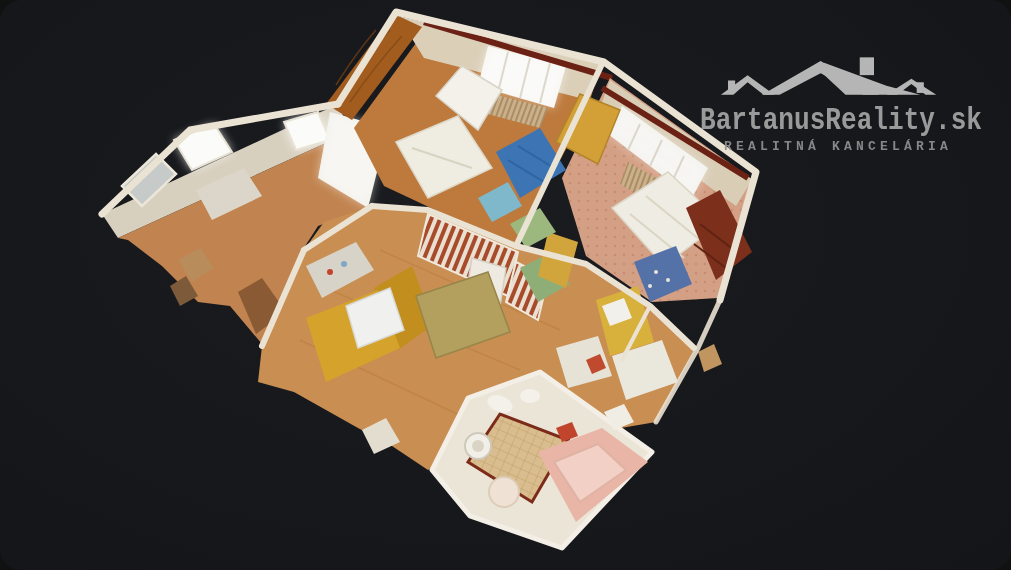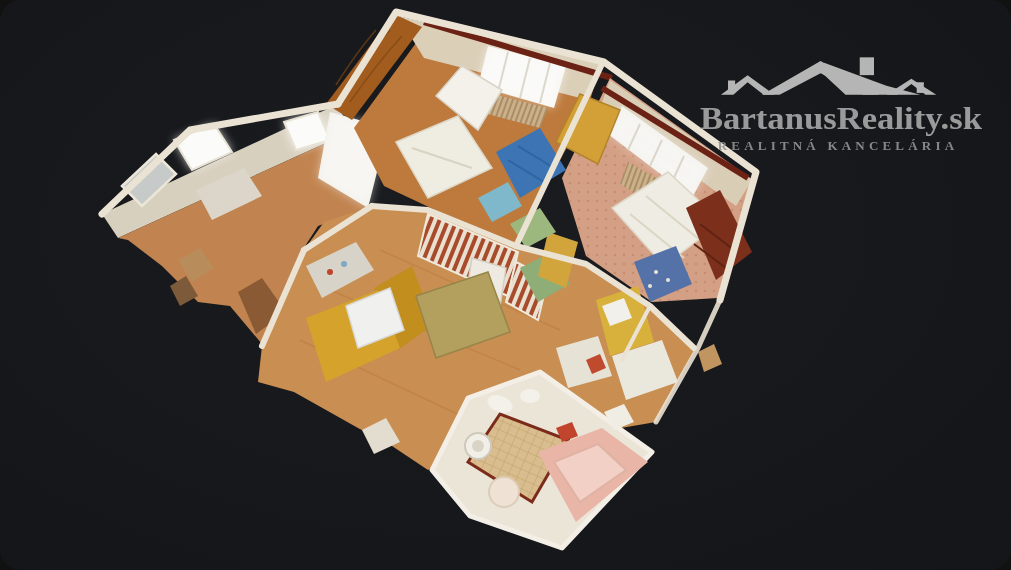--- a/index.html
+++ b/index.html
@@ -1,18 +1,18 @@
 <!DOCTYPE html>
 <html><head>
 <meta charset="utf-8">
 <style>
   html,body{margin:0;padding:0;background:#111;}
   #stage{position:relative;width:1011px;height:570px;overflow:hidden;
          background:radial-gradient(ellipse at 45% 40%, #1b1c20 0%, #17181b 55%, #141519 100%);
-         font-family:Liberation Serif, serif;border-radius:21px;}
+         font-family:Liberation Mono, monospace;border-radius:21px;}
   svg{position:absolute;left:0;top:0;}
   .brand-text{font-weight:bold;}
   .tagline-text{letter-spacing:4.2px;font-weight:bold;}
 </style>
 </head>
 <body>
 
 <div id="stage">
   <svg width="1011" height="570" viewBox="0 0 1011 570">
     <defs>

